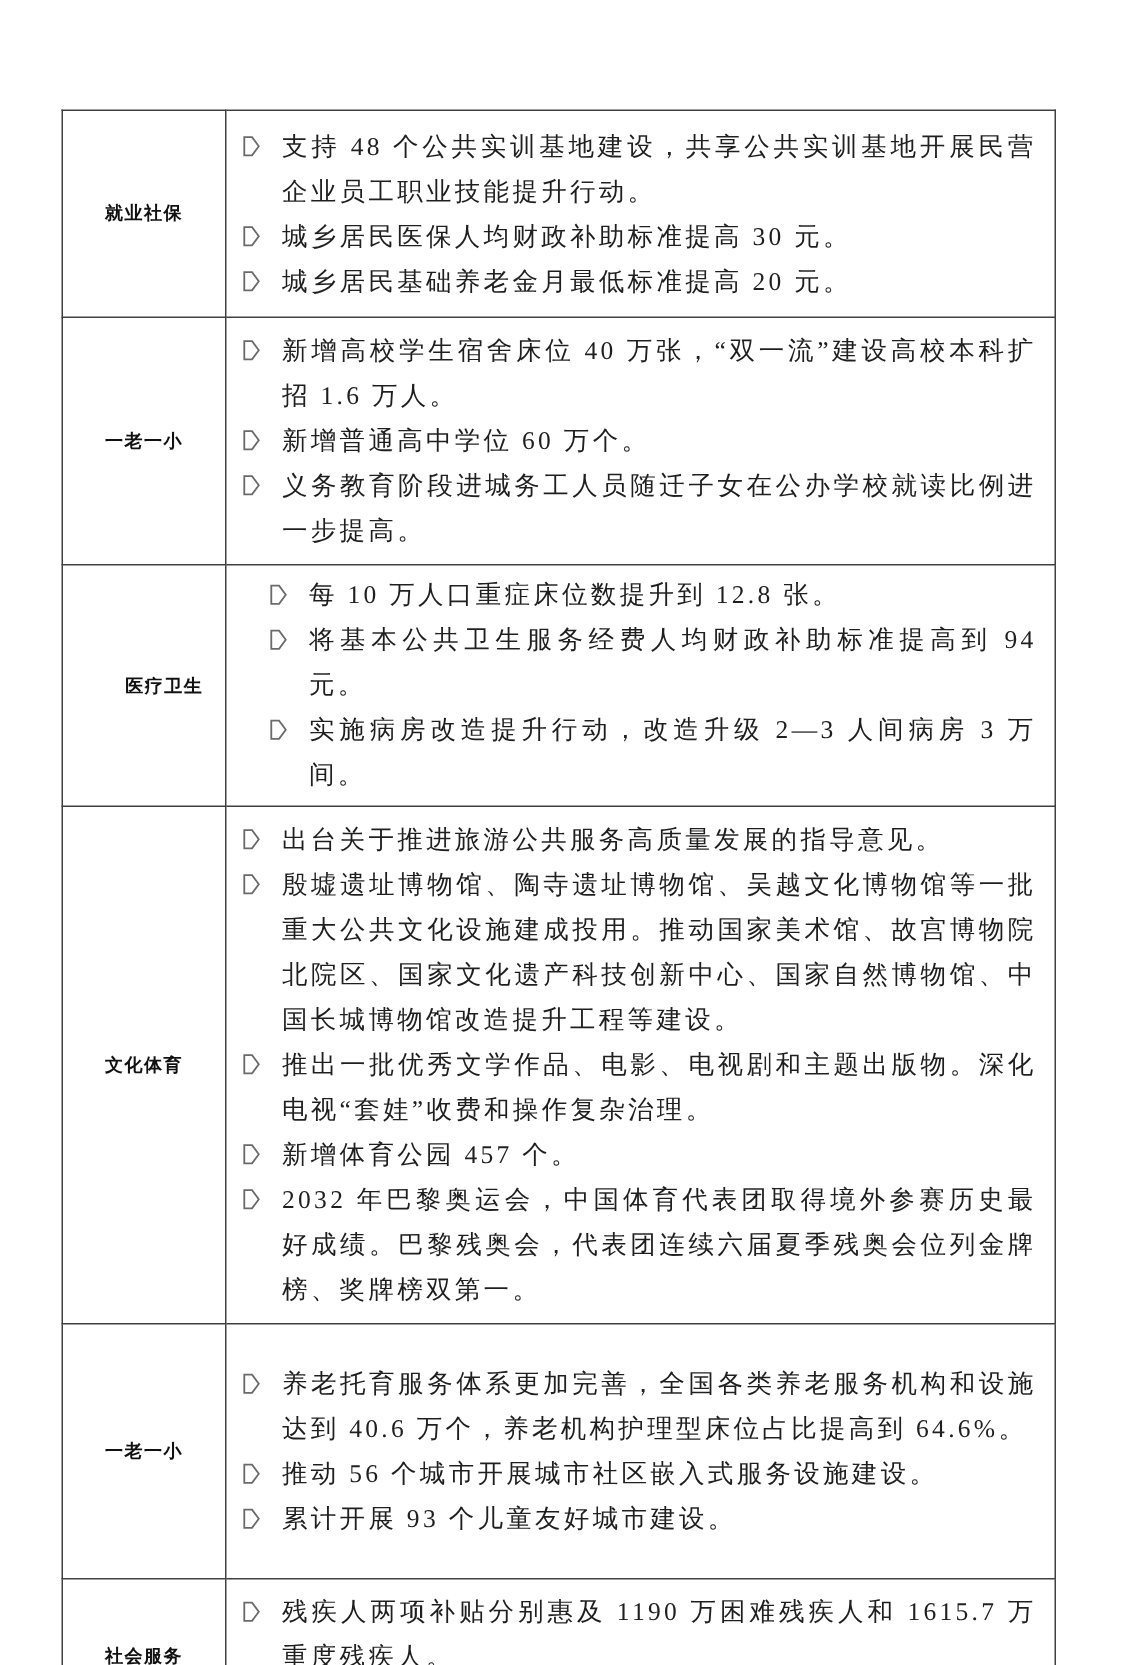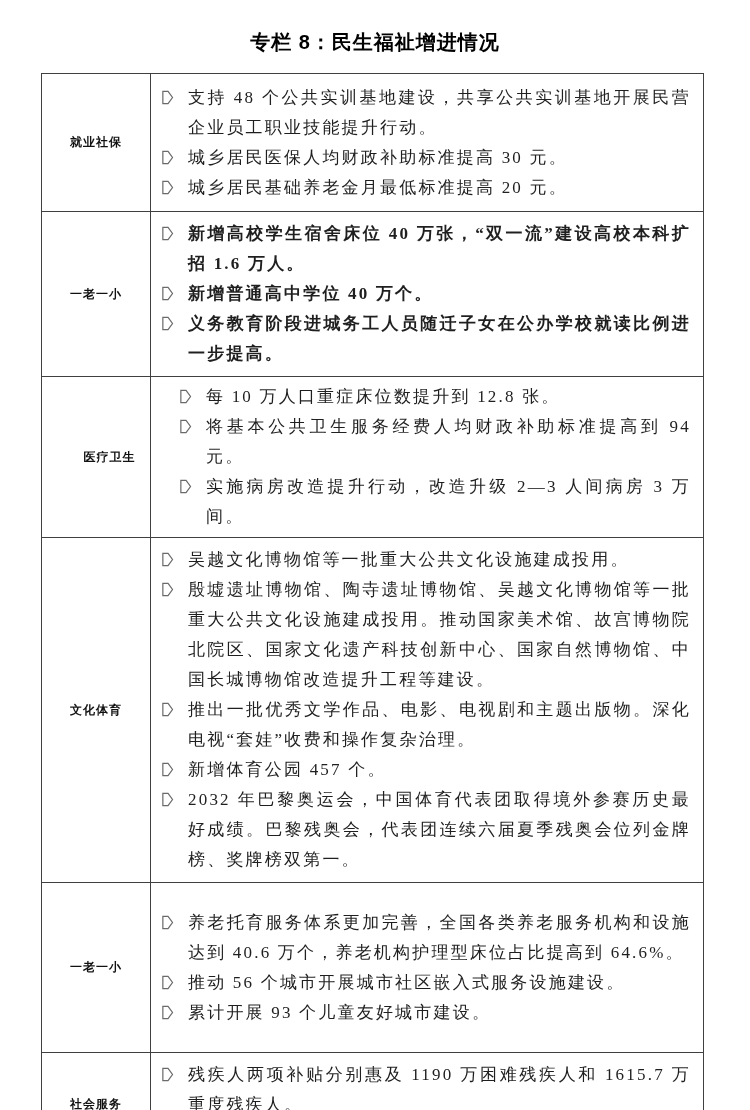--- a/index.html
+++ b/index.html
@@ -54,21 +54,21 @@
     font-weight: bold;
     font-size: 12px;
     letter-spacing: 1px;
     color: #111111;
   }
   td.items-cell {
     padding: 5px 12px 5px 10px;
   }
   
   tr:nth-child(1) td { height: 127px; }
-  tr:nth-child(2) td { height: 154px; font-weight: bold; }
+  tr:nth-child(2) td { height: 154px; }
   tr:nth-child(3) td { height: 101px; padding-left: 28px; }
   tr:nth-child(4) td { height: 334px; }
   tr:nth-child(5) td { height: 159px; }
   tr:nth-child(6) td { height: 93px; margin-left: 26px; }
   .item {
     display: flex;
     align-items: flex-start;
   }
   .bullet {
     flex: 0 0 auto;
@@ -86,21 +86,20 @@
     letter-spacing: 2.2px;
     text-align: justify;
     text-justify: inter-ideograph;
     color: #1f1f1f;
   }
 </style>
 </head>
 <body>
 
 <div class="page">
-  <h1 class="doc-title">专栏 8：民生福祉增进情况</h1>
   <table class="panel-table">
     <tbody id="table-body">
   <tr class="table-row">
     <td class="category-cell">
       <span class="category-label">就业社保</span>
     </td>
     <td class="items-cell">
   <div class="item">
     <span class="bullet">
       <svg viewBox="0 0 14 18" width="13" height="17" aria-hidden="true">
@@ -143,21 +142,21 @@
     </span>
     <span class="item-text">新增高校学生宿舍床位 40 万张，“双一流”建设高校本科扩招 1.6 万人。</span>
   </div>
 
   <div class="item">
     <span class="bullet">
       <svg viewBox="0 0 14 18" width="13" height="17" aria-hidden="true">
         <path d="M2 2.5 L7.6 2.5 L12.4 9 L7.6 15.5 L2 15.5 Z" fill="#ffffff" stroke="#6a6a6a" stroke-width="1.3" stroke-linejoin="miter"></path>
       </svg>
     </span>
-    <span class="item-text">新增普通高中学位 40 万个。</span>
+    <span class="item-text">新增普通高中学位 60 万个。</span>
   </div>
 
   <div class="item">
     <span class="bullet">
       <svg viewBox="0 0 14 18" width="13" height="17" aria-hidden="true">
         <path d="M2 2.5 L7.6 2.5 L12.4 9 L7.6 15.5 L2 15.5 Z" fill="#ffffff" stroke="#6a6a6a" stroke-width="1.3" stroke-linejoin="miter"></path>
       </svg>
     </span>
     <span class="item-text">义务教育阶段进城务工人员随迁子女在公办学校就读比例进一步提高。</span>
   </div>
@@ -202,21 +201,21 @@
     <td class="category-cell">
       <span class="category-label">文化体育</span>
     </td>
     <td class="items-cell">
   <div class="item">
     <span class="bullet">
       <svg viewBox="0 0 14 18" width="13" height="17" aria-hidden="true">
         <path d="M2 2.5 L7.6 2.5 L12.4 9 L7.6 15.5 L2 15.5 Z" fill="#ffffff" stroke="#6a6a6a" stroke-width="1.3" stroke-linejoin="miter"></path>
       </svg>
     </span>
-    <span class="item-text">吴越文化博物馆等一批重大公共文化设施建成投用。</span>
+    <span class="item-text">出台关于推进旅游公共服务高质量发展的指导意见。</span>
   </div>
 
   <div class="item">
     <span class="bullet">
       <svg viewBox="0 0 14 18" width="13" height="17" aria-hidden="true">
         <path d="M2 2.5 L7.6 2.5 L12.4 9 L7.6 15.5 L2 15.5 Z" fill="#ffffff" stroke="#6a6a6a" stroke-width="1.3" stroke-linejoin="miter"></path>
       </svg>
     </span>
     <span class="item-text">殷墟遗址博物馆、陶寺遗址博物馆、吴越文化博物馆等一批重大公共文化设施建成投用。推动国家美术馆、故宫博物院北院区、国家文化遗产科技创新中心、国家自然博物馆、中国长城博物馆改造提升工程等建设。</span>
   </div>

